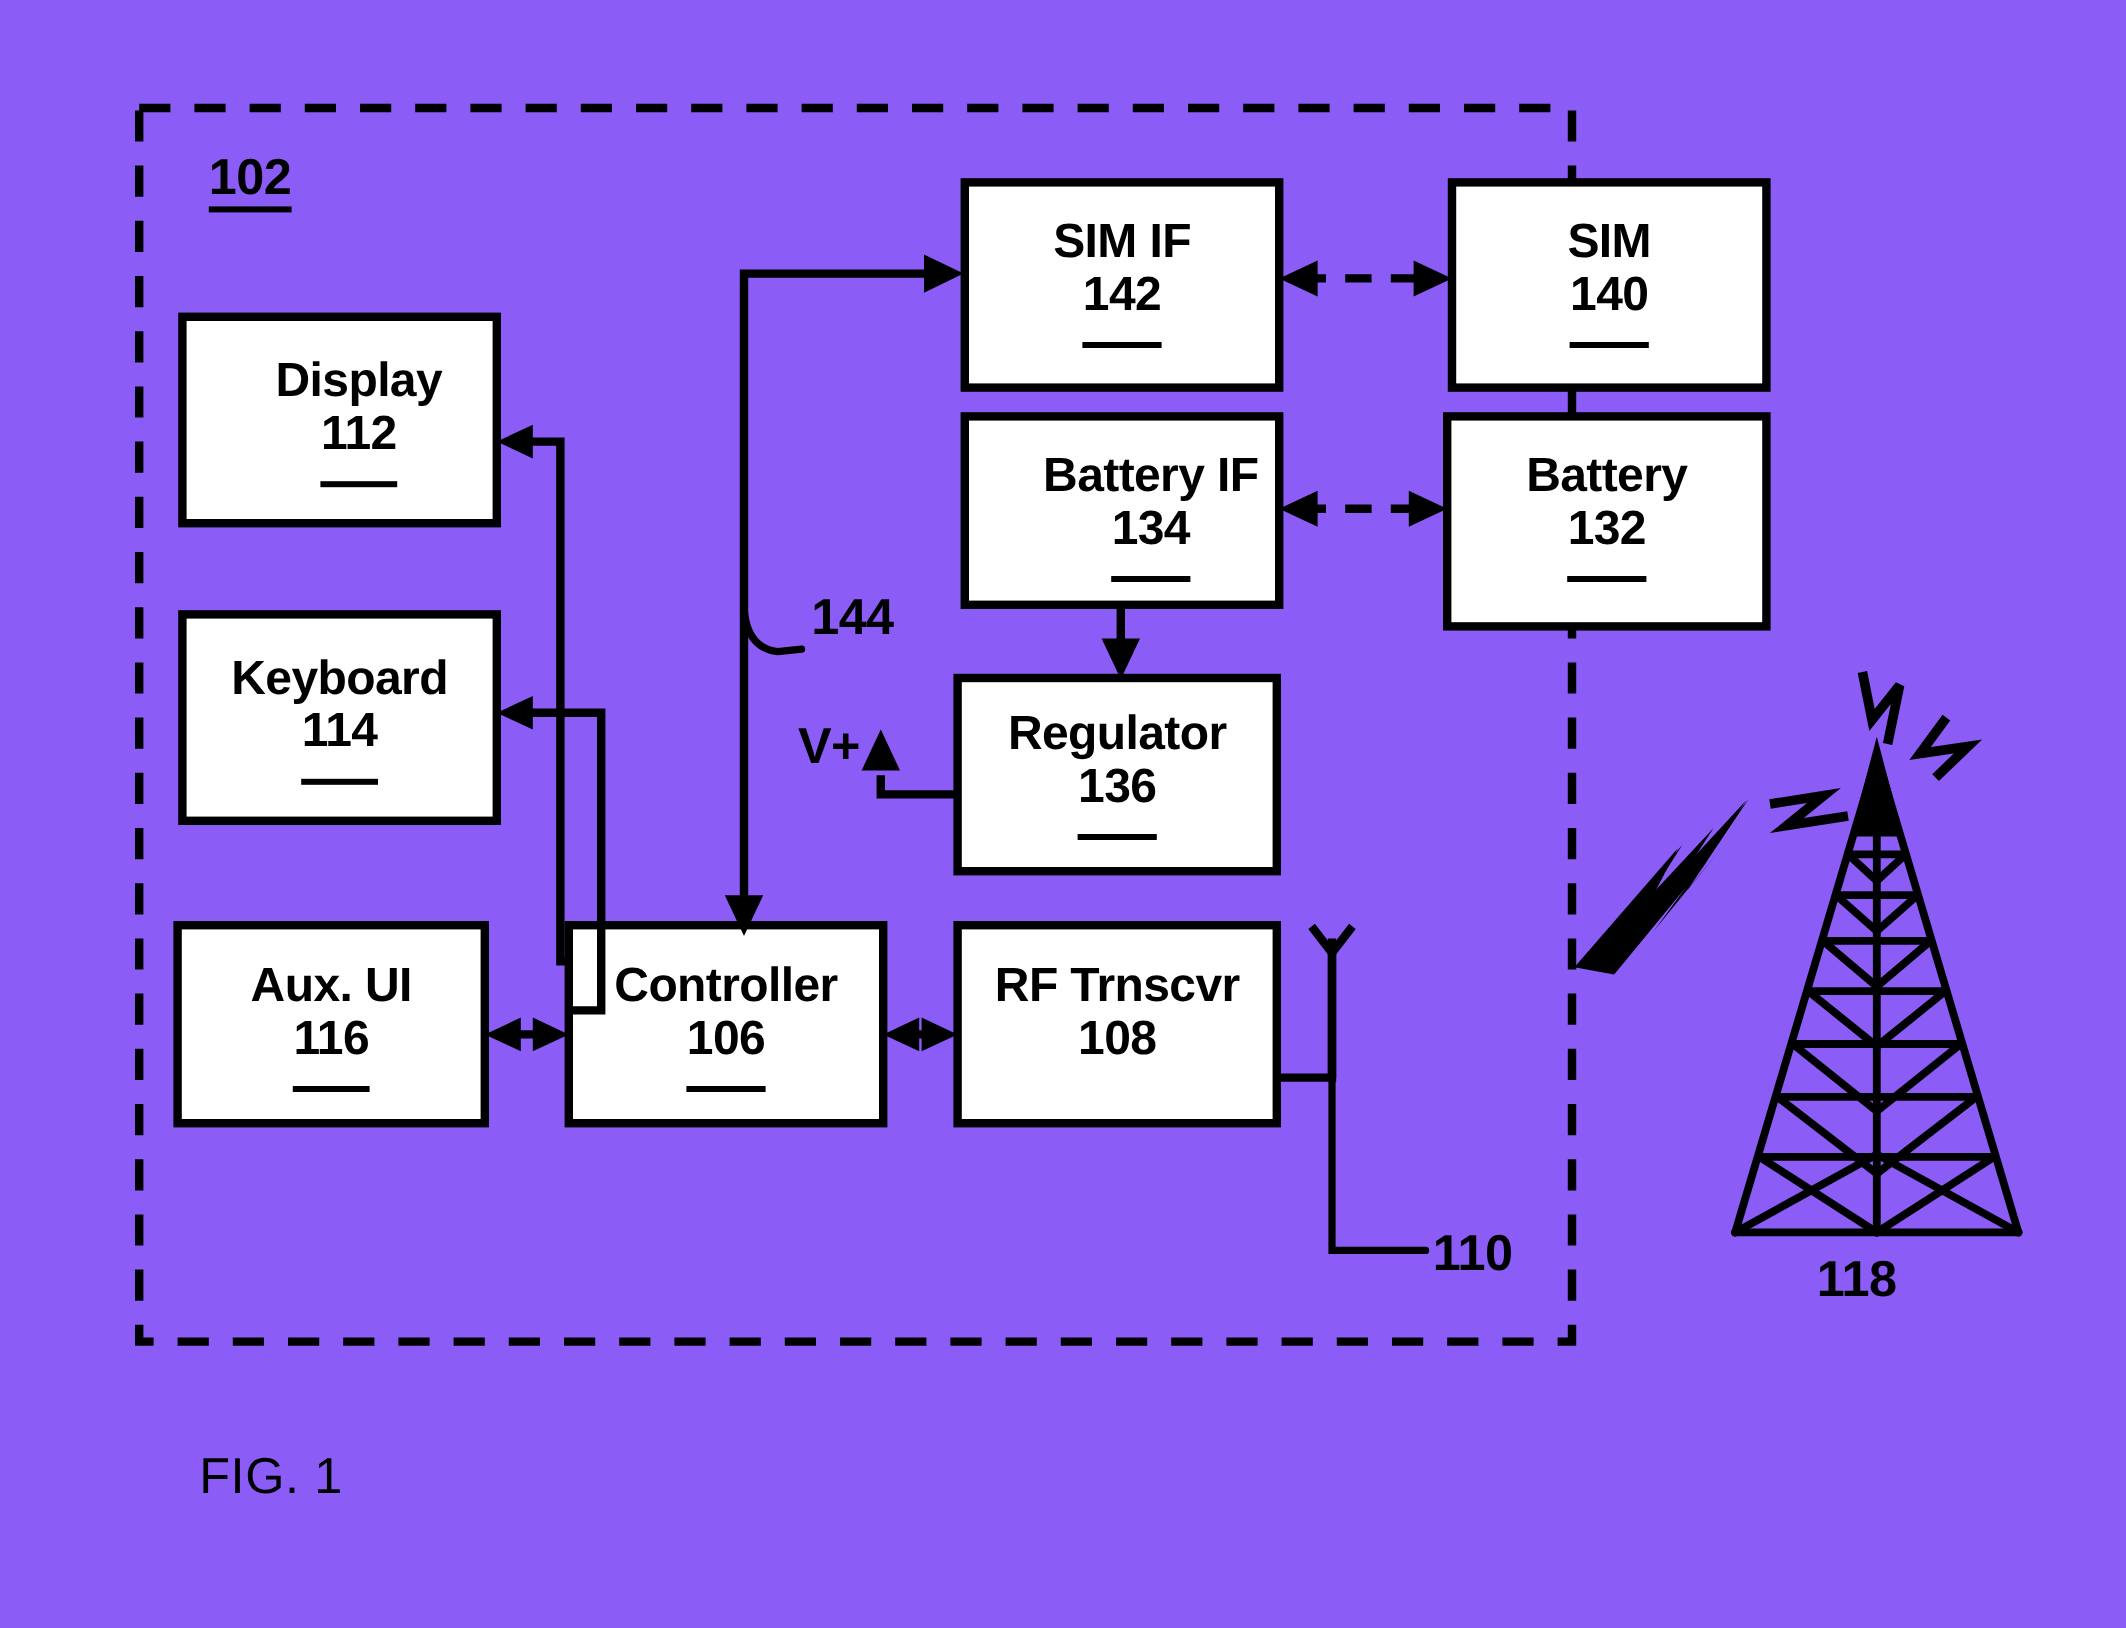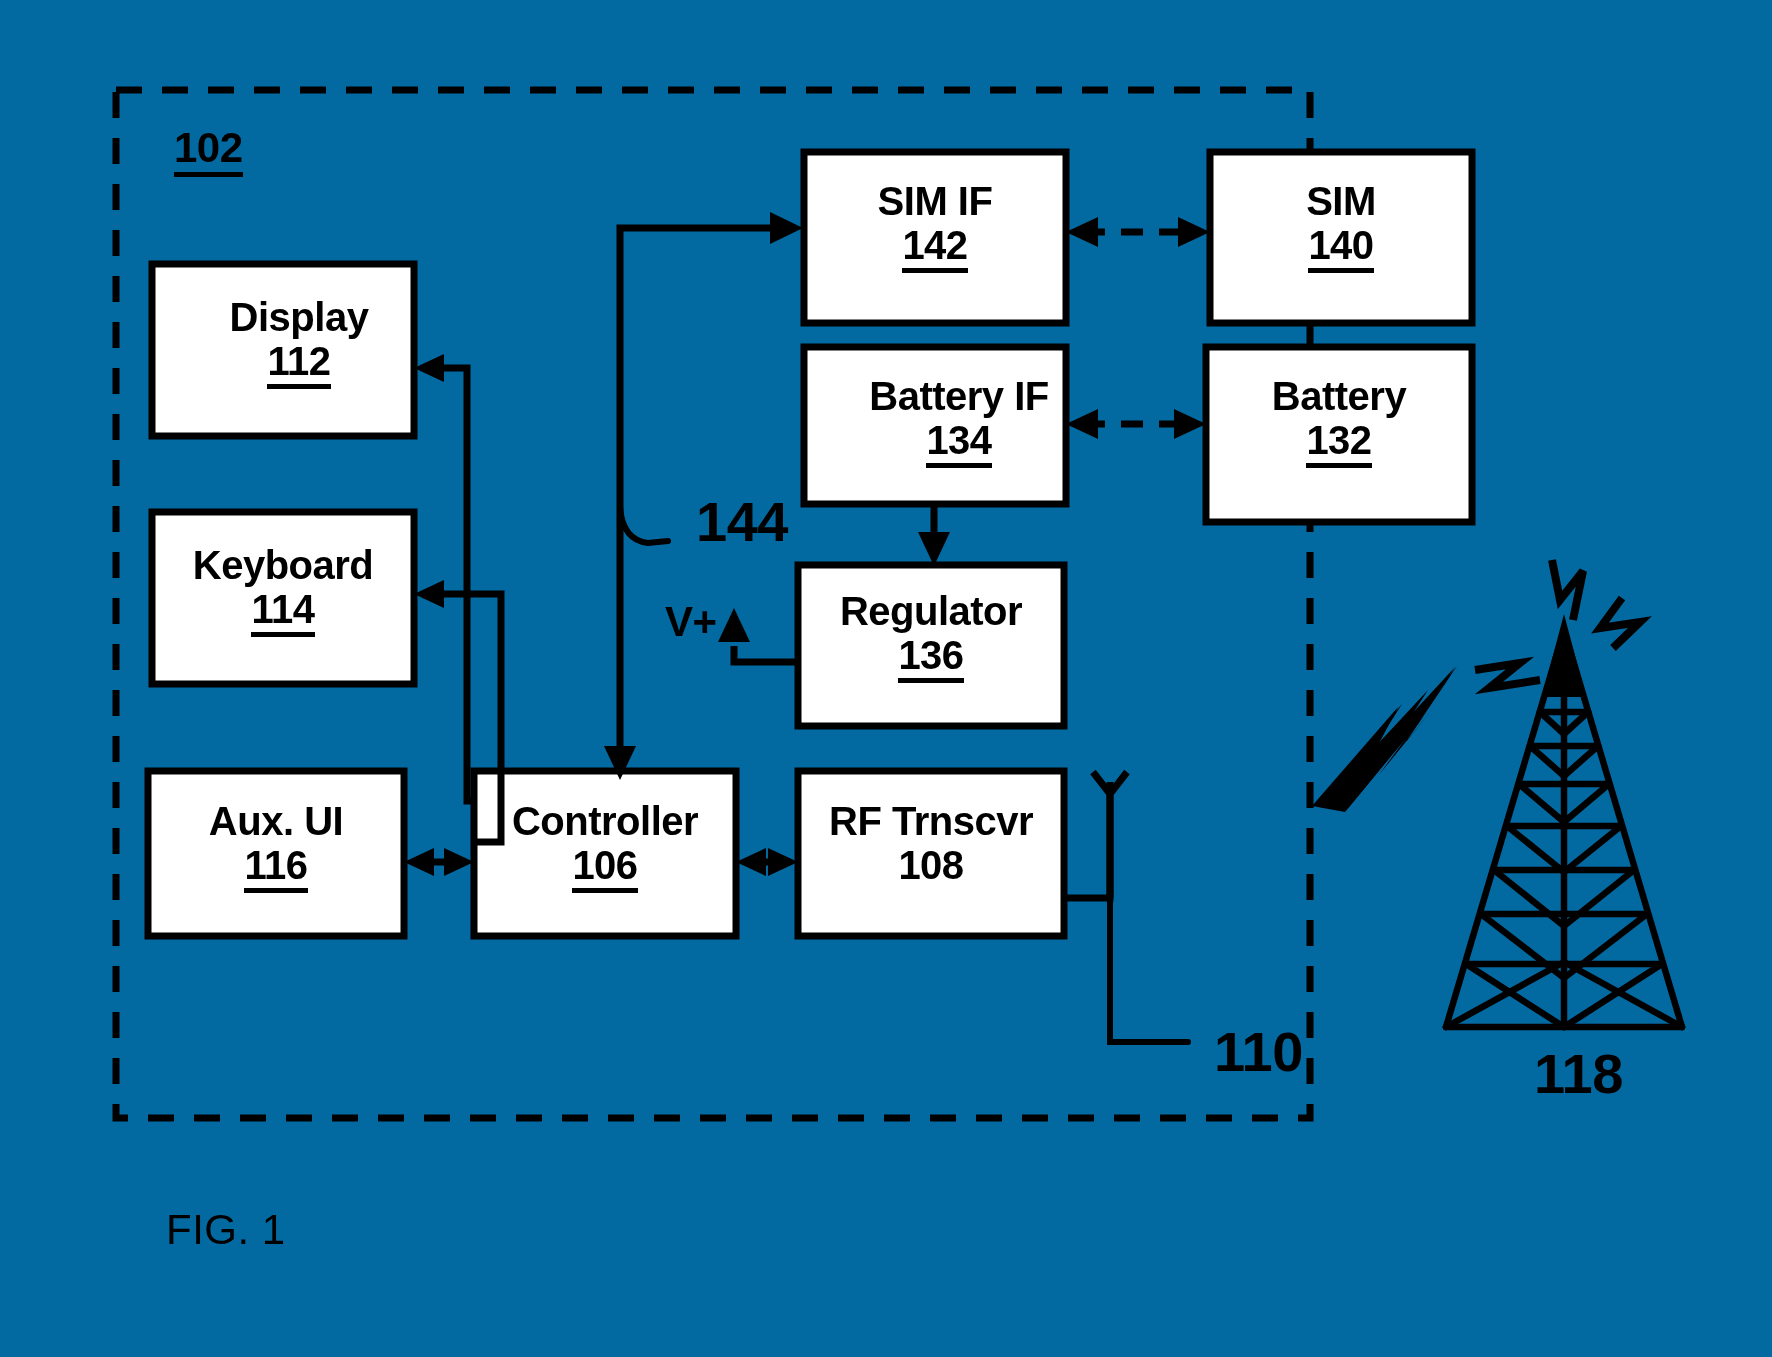--- a/index.html
+++ b/index.html
@@ -8,21 +8,21 @@
     padding: 0;
     background: #ffffff;
   }
   body {
     font-family: "Liberation Sans", sans-serif;
   }
   #figure-root {
     position: relative;
     width: 1772px;
     height: 1357px;
-    background: #0369a1;
+    background: #8b5cf6;
     overflow: hidden;
   }
   #figure-svg {
     position: absolute;
     left: 0;
     top: 0;
     width: 1772px;
     height: 1357px;
   }
   .box-rect {
@@ -88,32 +88,31 @@
     text-align: center;
     font-size: 40px;
   }
   .box-label .ln1 { display: block; }
   .box-label .ln2 {
     display: block;
     margin-top: 2px;
   }
   .box-label .ln2 span.u {
     border-bottom: 5px solid #000;
-    padding-bottom: 1px;
+    padding-bottom: 18px;
   }
   .ref-num {
     font-size: 42px;
   }
   .ref-num span.u {
     border-bottom: 5px solid #000;
     padding-bottom: 1px;
   }
   .plain-num {
-    font-size: 56px;
-    margin-left: 20px;
+    font-size: 42px;
   }
   .fig-caption {
     font-size: 42px;
     font-weight: 400;
     letter-spacing: 0.5px;
   }
   .vplus {
     font-size: 42px;
   }
 </style>

